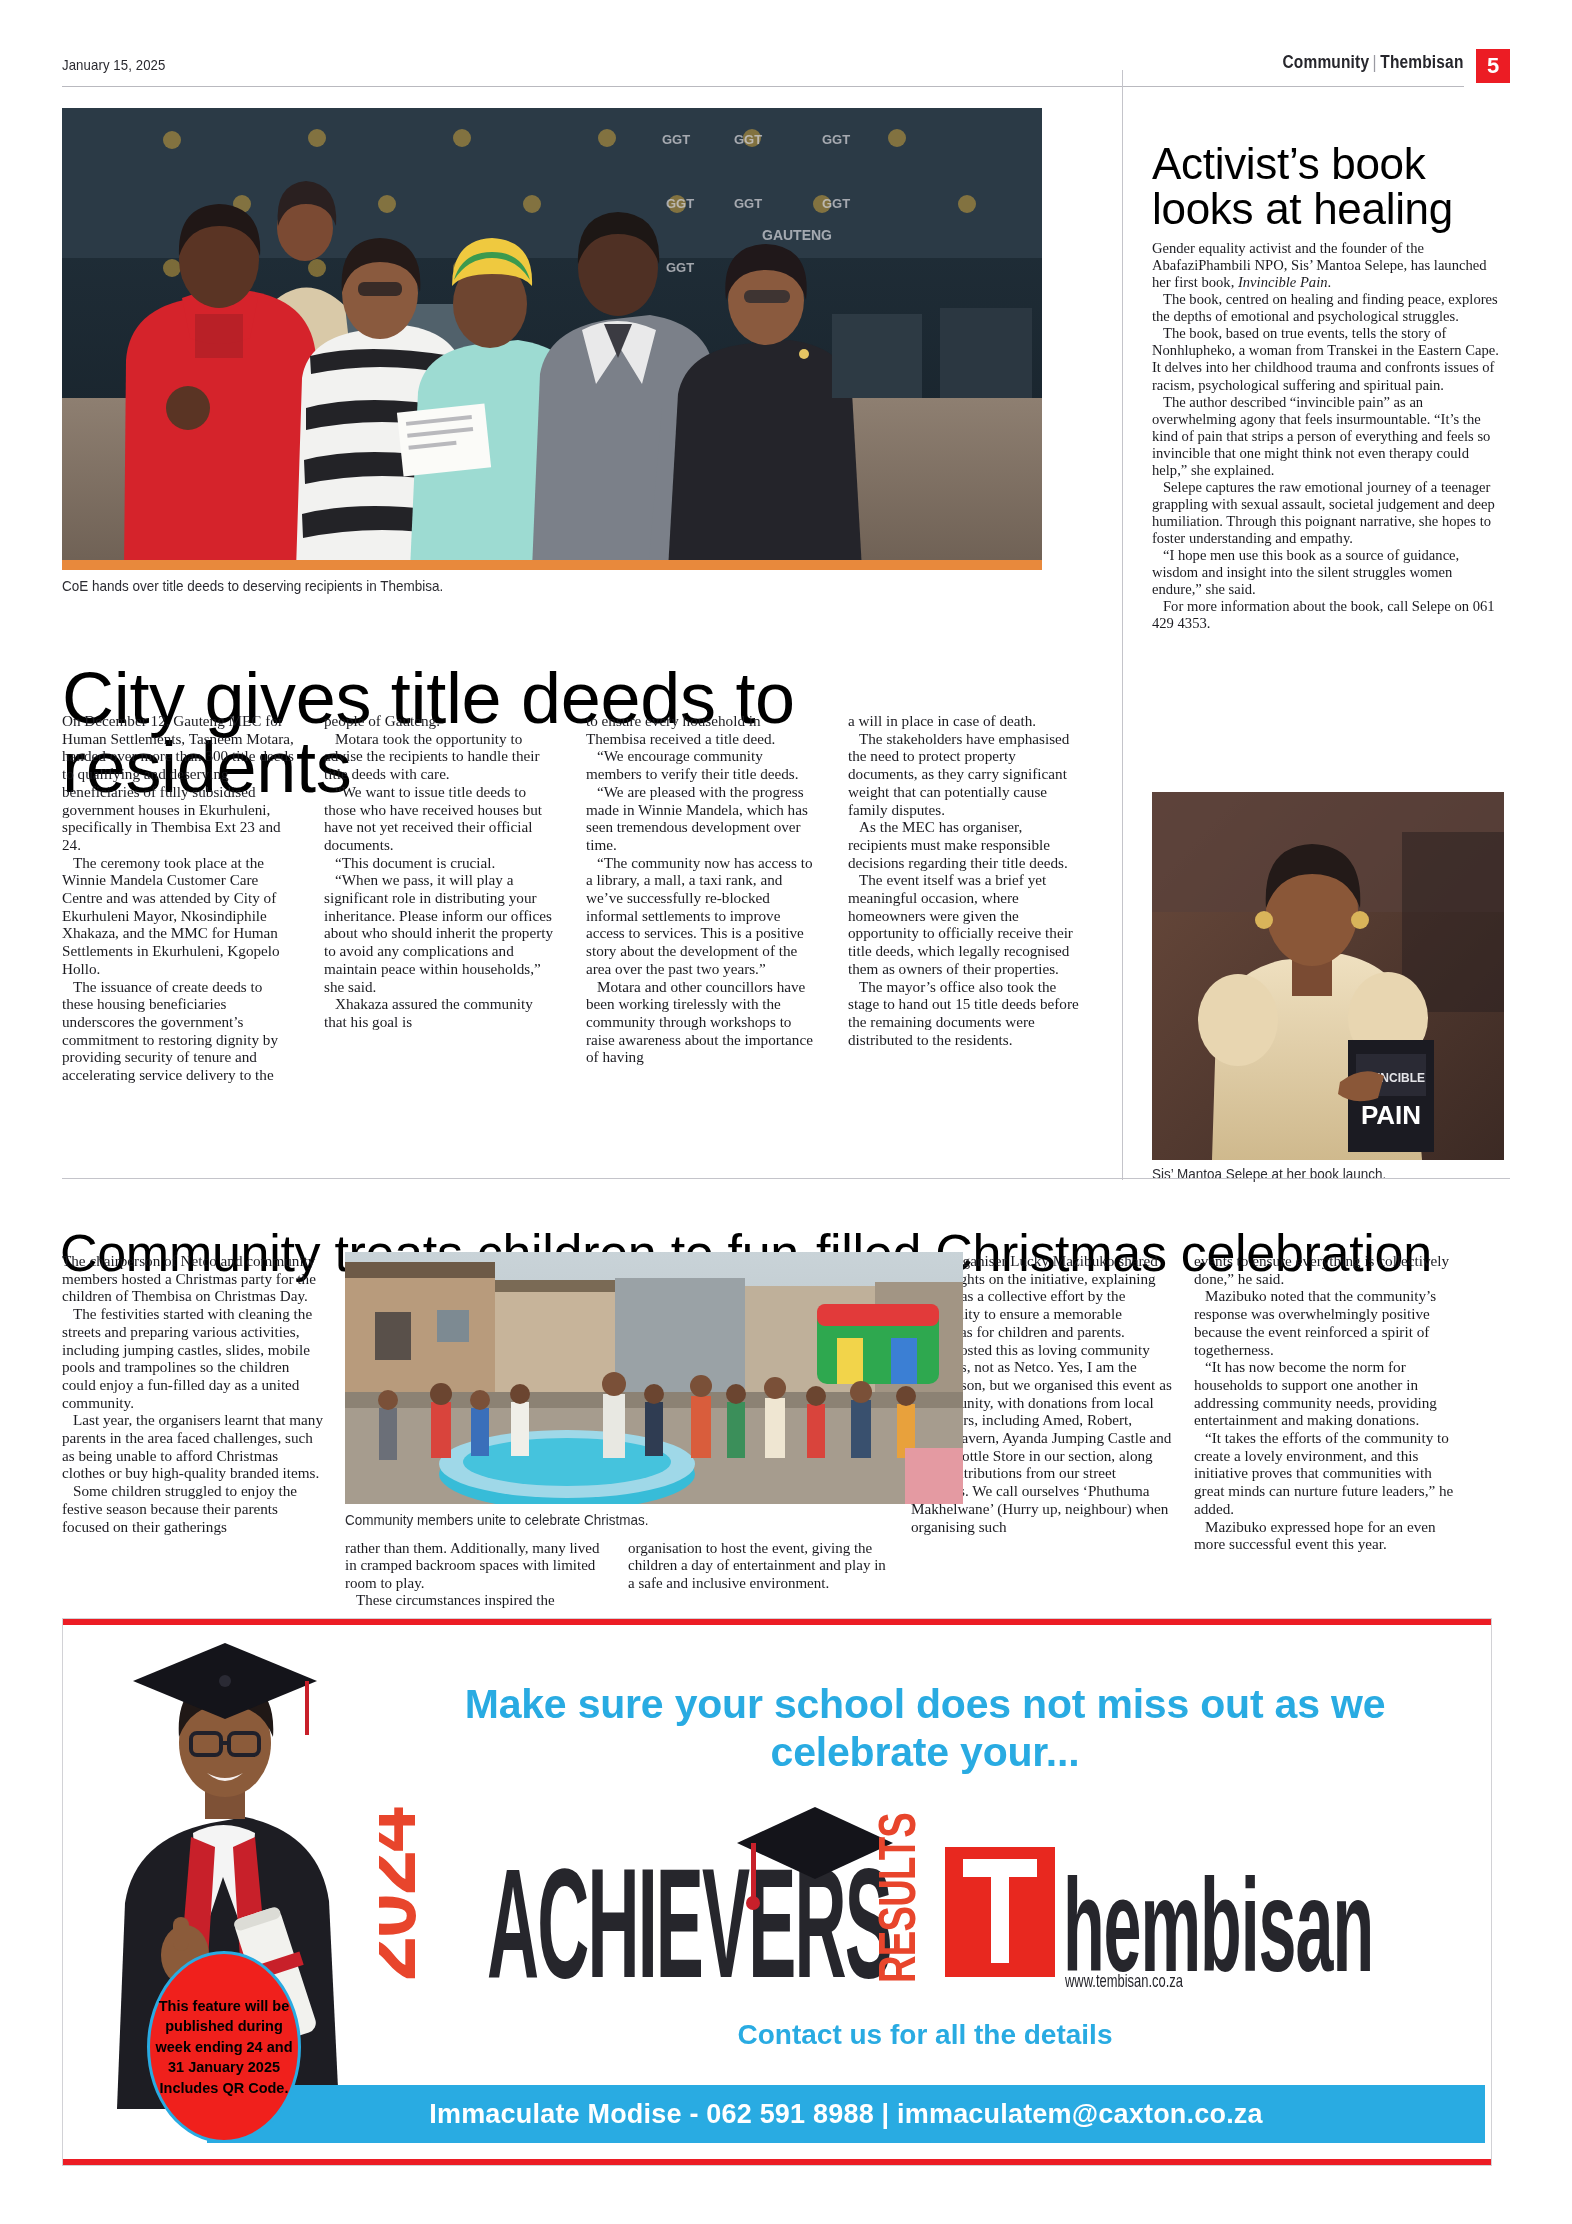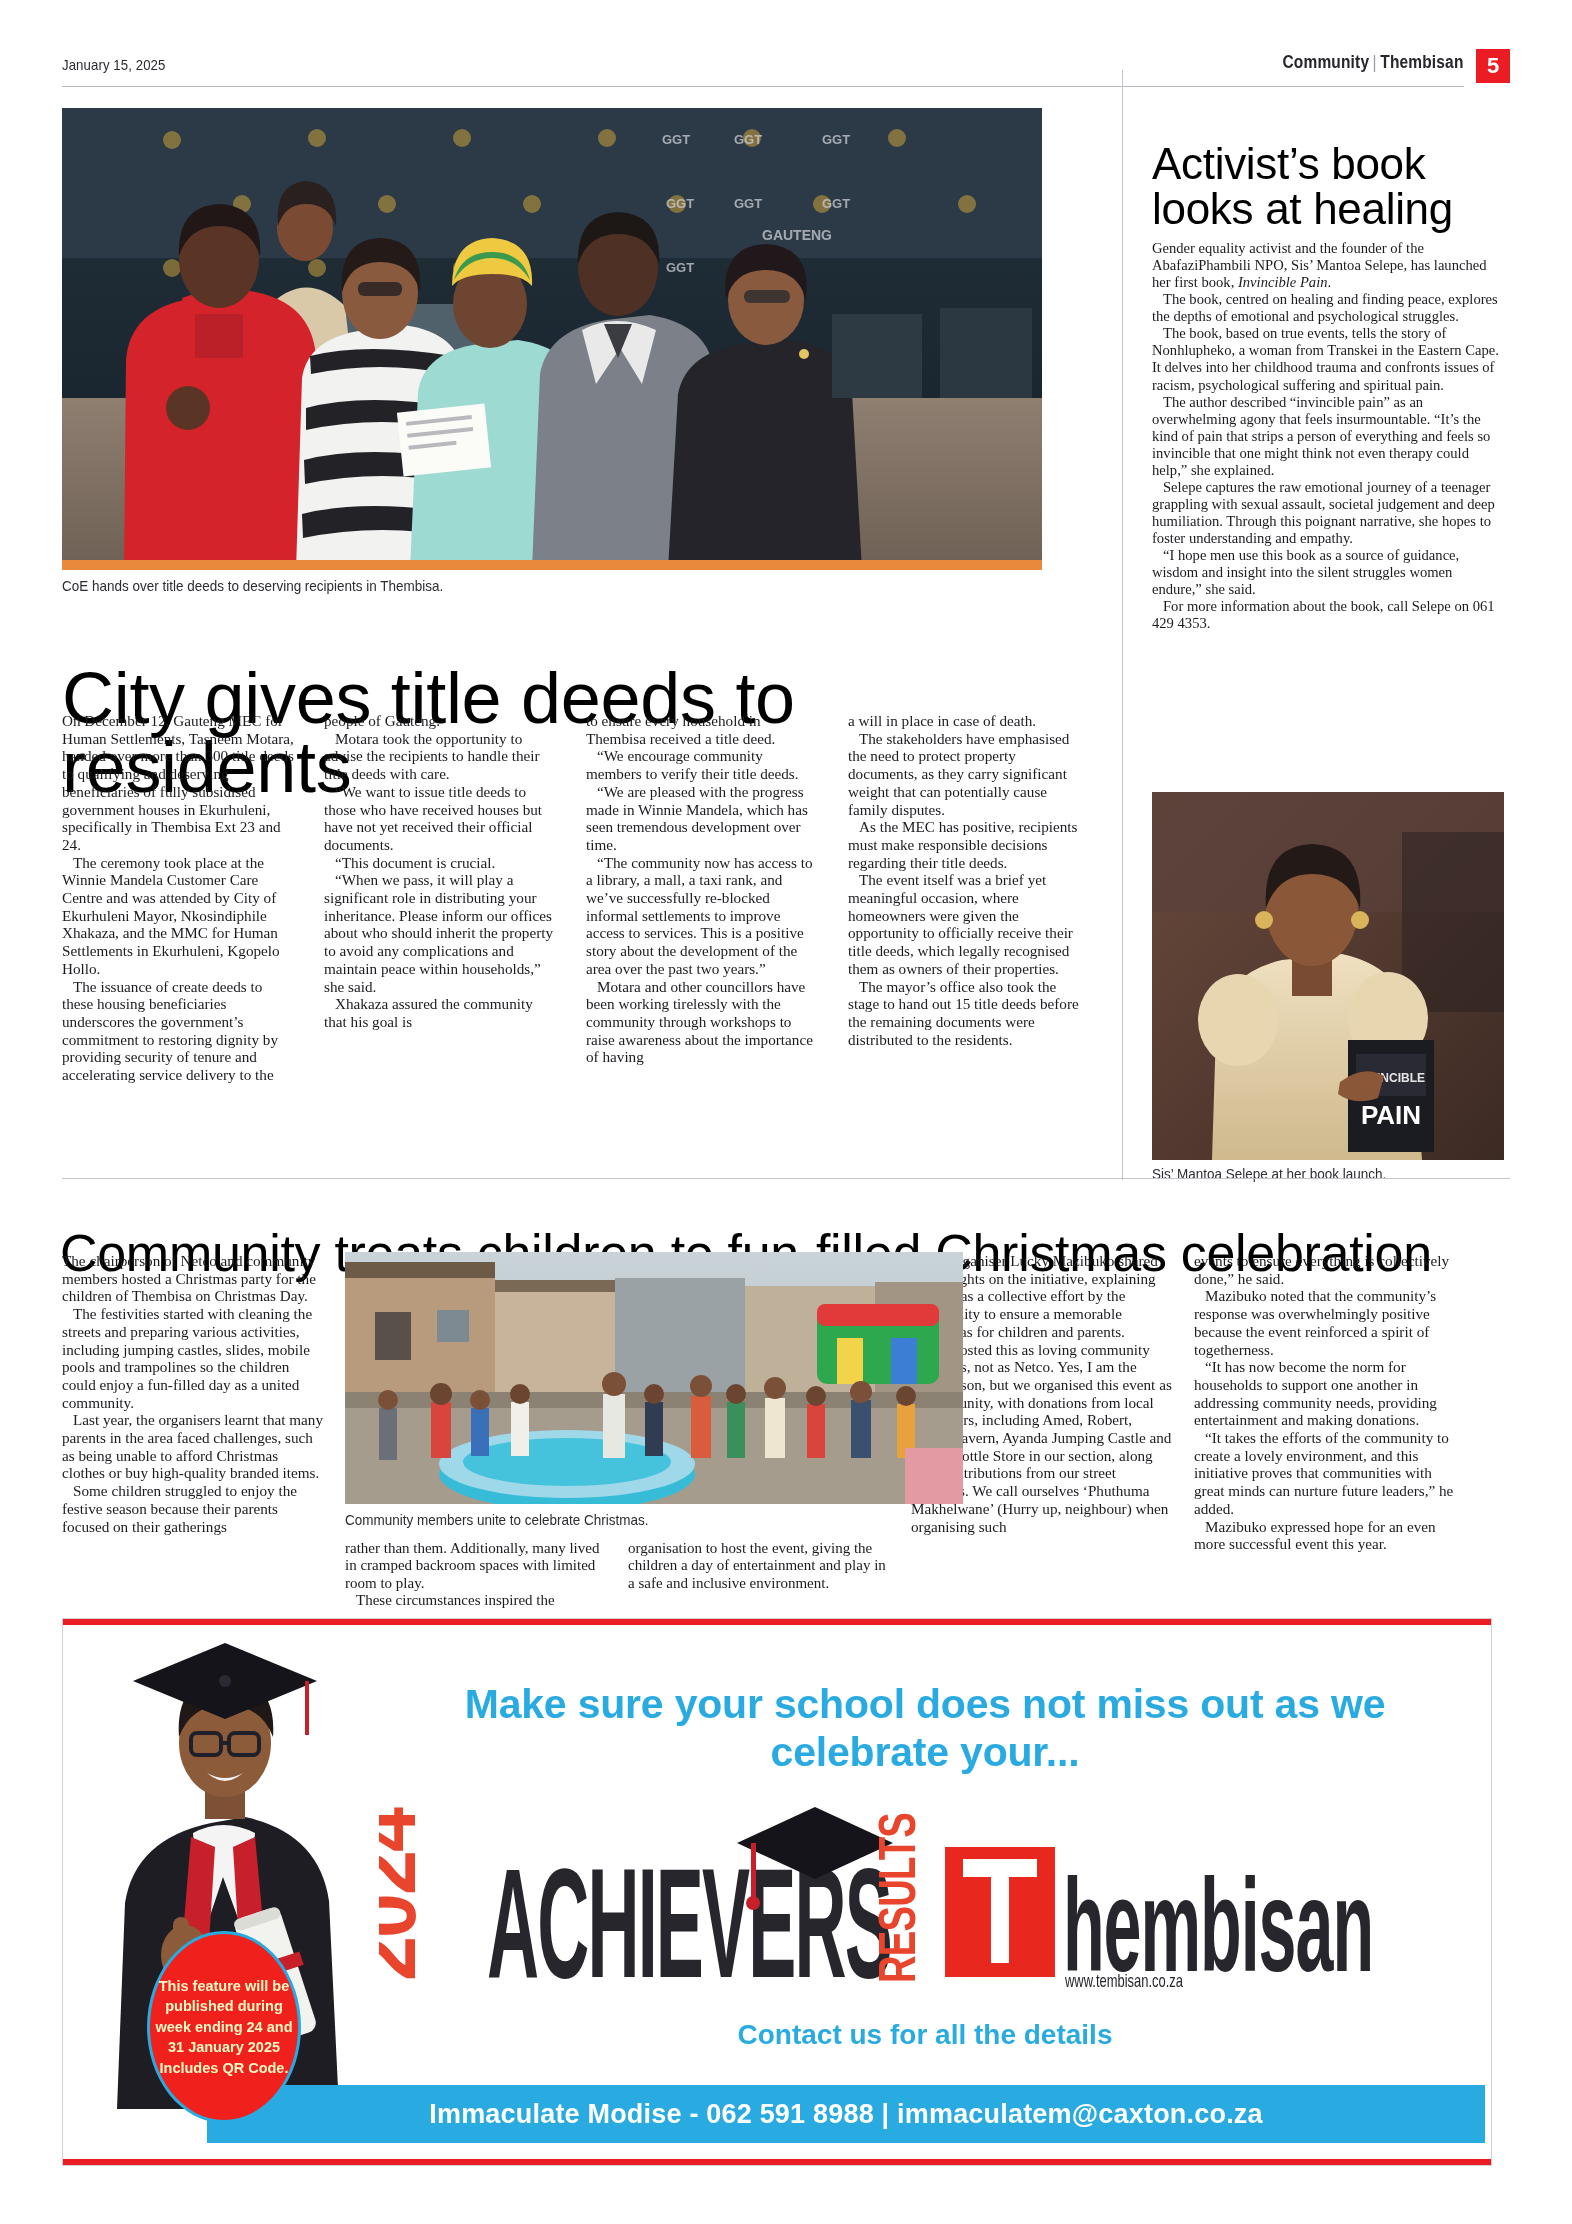--- a/index.html
+++ b/index.html
@@ -88,24 +88,24 @@
 
   .logo-wrap{position:absolute;left:316px;top:172px;width:1092px;height:198px;}
 
   .ad-contact{position:absolute;left:316px;top:400px;width:1092px;text-align:center;
       font-family:"Liberation Sans Narrow","Liberation Sans",sans-serif;font-weight:700;font-size:28px;color:#29abe2;}
 
   .ad-bar{position:absolute;left:144px;bottom:22px;right:6px;height:58px;background:#29abe2;
       display:flex;align-items:center;justify-content:center;
       font-family:"Liberation Sans Narrow","Liberation Sans",sans-serif;font-weight:700;font-size:27px;color:#ffffff;letter-spacing:.2px;}
 
-  .badge{position:absolute;left:84px;top:312px;width:148px;height:186px;border-radius:50%;background:#f0201c;
+  .badge{position:absolute;left:84px;top:332px;width:148px;height:186px;border-radius:50%;background:#f0201c;
       border:3px solid #29abe2;display:flex;align-items:center;justify-content:center;text-align:center;
       font-family:"Liberation Sans Narrow","Liberation Sans",sans-serif;font-weight:700;font-size:14.5px;
-      line-height:1.42;color:#fef9c3;z-index:6;}
+      line-height:1.42;color:#000000;z-index:6;}
 
   
   .ph{position:absolute;inset:0;}
 </style>
 </head>
 <body>
 
 <div class="page">
 
   <div class="masthead">
@@ -260,21 +260,21 @@
     <div class="c c3 body-col">
       <p class="first">to ensure every household in Thembisa received a title deed.</p>
       <p>“We encourage community members to verify their title deeds.</p>
       <p>“We are pleased with the progress made in Winnie Mandela, which has seen tremendous development over time.</p>
       <p>“The community now has access to a library, a mall, a taxi rank, and we’ve successfully re-blocked informal settlements to improve access to services. This is a positive story about the development of the area over the past two years.”</p>
       <p>Motara and other councillors have been working tirelessly with the community through workshops to raise awareness about the importance of having</p>
     </div>
     <div class="c c4 body-col">
       <p class="first">a will in place in case of death.</p>
       <p>The stakeholders have emphasised the need to protect property documents, as they carry significant weight that can potentially cause family disputes.</p>
-      <p>As the MEC has positive, recipients must make responsible decisions regarding their title deeds.</p>
+      <p>As the MEC has organiser, recipients must make responsible decisions regarding their title deeds.</p>
       <p>The event itself was a brief yet meaningful occasion, where homeowners were given the opportunity to officially receive their title deeds, which legally recognised them as owners of their properties.</p>
       <p>The mayor’s office also took the stage to hand out 15 title deeds before the remaining documents were distributed to the residents.</p>
     </div>
   </div>
 
   <div class="vrule"></div>
 
   <h2 class="side-hl hl">
     <span>Activist’s book</span><br>
     <span>looks at healing</span>

